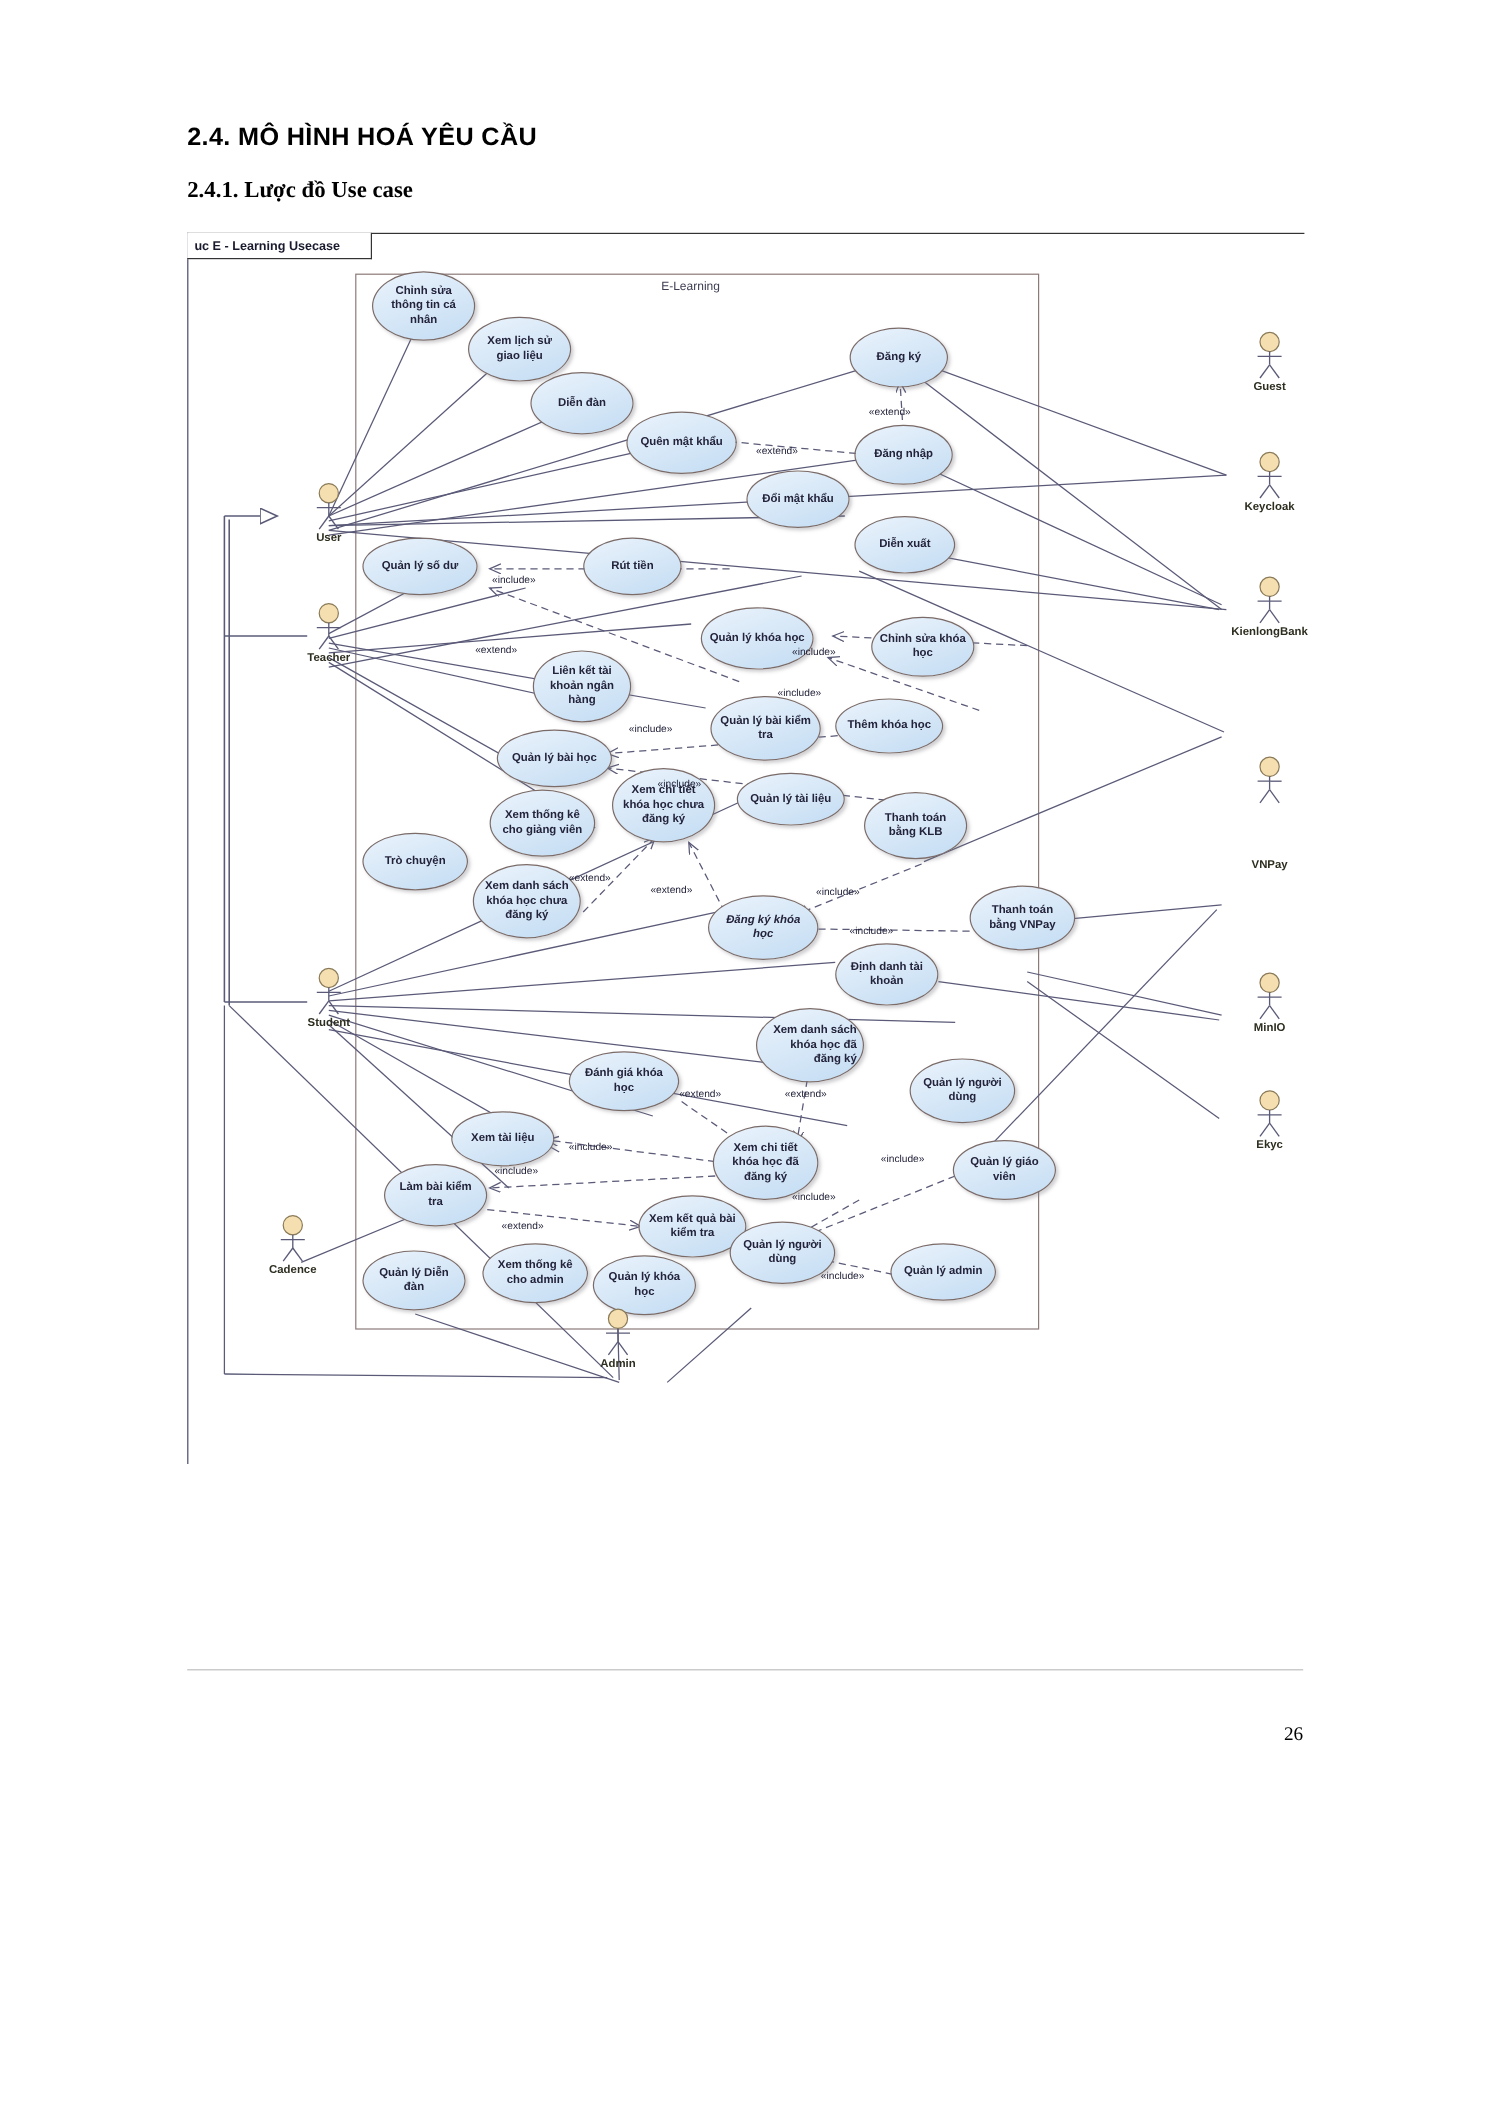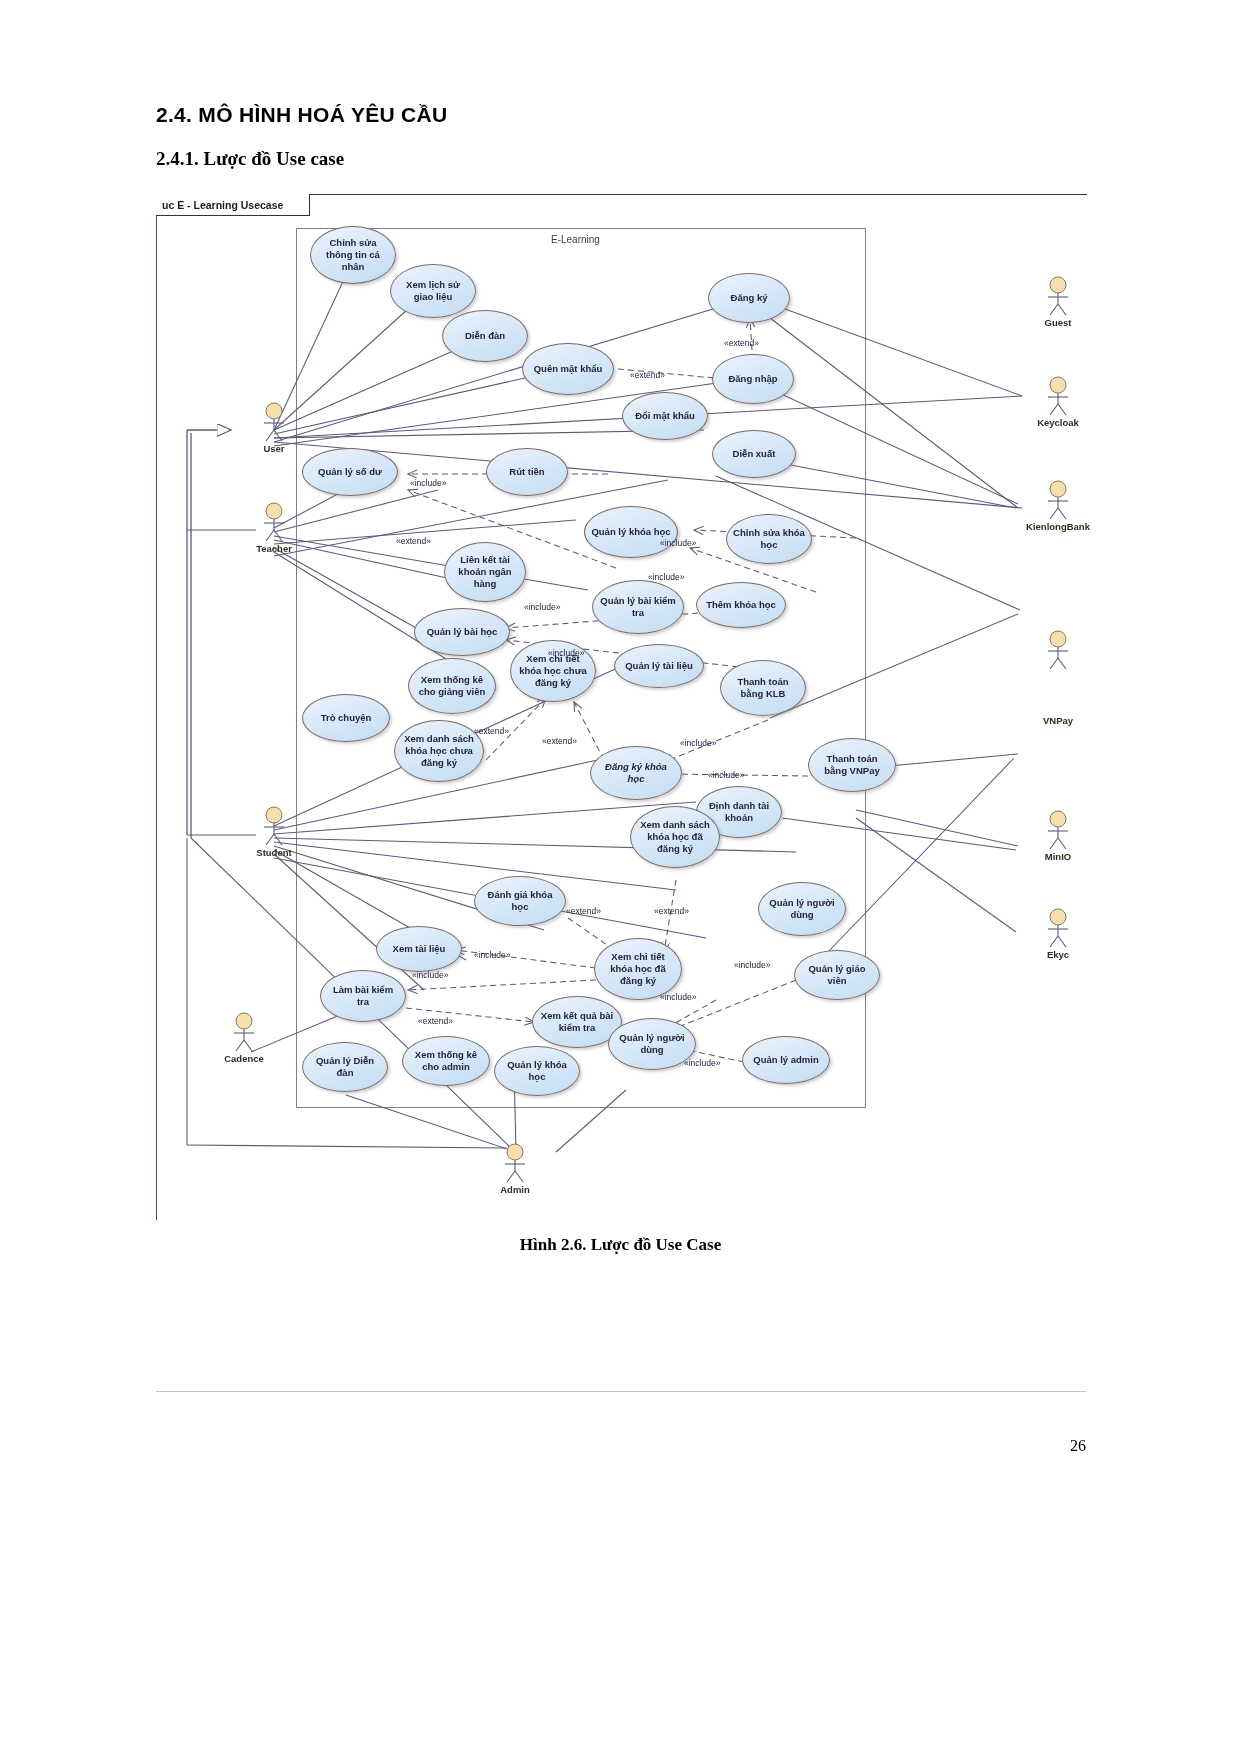--- a/index.html
+++ b/index.html
@@ -295,21 +295,21 @@
     <div class="uc" style="left:146px; top:504px; width:88px; height:48px;">Trò chuyện</div>
 
     <div class="uc" style="left:238px; top:530px; width:90px; height:62px;">Xem danh sách khóa học chưa đăng ký</div>
 
     <div class="uc" style="left:434px; top:556px; width:92px; height:54px;font-style:italic;">Đăng ký khóa học</div>
 
     <div class="uc" style="left:652px; top:548px; width:88px; height:54px;">Thanh toán bằng VNPay</div>
 
     <div class="uc" style="left:540px; top:596px; width:86px; height:52px;">Định danh tài khoản</div>
 
-    <div class="uc" style="left:474px; top:616px; width:90px; height:62px;">Xem danh sách khóa học đã đăng ký</div>
+    <div class="uc" style="left:474px; top:650px; width:90px; height:62px;text-align:right;">Xem danh sách khóa học đã đăng ký</div>
 
     <div class="uc" style="left:318px; top:686px; width:92px; height:50px;">Đánh giá khóa học</div>
 
     <div class="uc" style="left:602px; top:692px; width:88px; height:54px;">Quản lý người dùng</div>
 
     <div class="uc" style="left:220px; top:736px; width:86px; height:46px;">Xem tài liệu</div>
 
     <div class="uc" style="left:438px; top:748px; width:88px; height:62px;">Xem chi tiết khóa học đã đăng ký</div>
 
     <div class="uc" style="left:638px; top:760px; width:86px; height:50px;">Quản lý giáo viên</div>
@@ -452,30 +452,29 @@
       <svg width="34" height="40" viewBox="0 0 34 40">
         <circle cx="17" cy="9" r="8" fill="#f5dfb0" stroke="#8a7a58" stroke-width="1"></circle>
         <line x1="17" y1="17" x2="17" y2="28" stroke="#5a5a78" stroke-width="1.1"></line>
         <line x1="7" y1="21" x2="27" y2="21" stroke="#5a5a78" stroke-width="1.1"></line>
         <line x1="17" y1="28" x2="9" y2="39" stroke="#5a5a78" stroke-width="1.1"></line>
         <line x1="17" y1="28" x2="25" y2="39" stroke="#5a5a78" stroke-width="1.1"></line>
       </svg>
       <span class="actor-label">Cadence</span>
     </div>
 
-    <div class="actor" style="left:337px; top:953px;text-align:center;">
+    <div class="actor" style="left:337px; top:900px;text-align:center;">
       <svg width="34" height="40" viewBox="0 0 34 40">
         <circle cx="17" cy="9" r="8" fill="#f5dfb0" stroke="#8a7a58" stroke-width="1"></circle>
         <line x1="17" y1="17" x2="17" y2="28" stroke="#5a5a78" stroke-width="1.1"></line>
         <line x1="7" y1="21" x2="27" y2="21" stroke="#5a5a78" stroke-width="1.1"></line>
         <line x1="17" y1="28" x2="9" y2="39" stroke="#5a5a78" stroke-width="1.1"></line>
         <line x1="17" y1="28" x2="25" y2="39" stroke="#5a5a78" stroke-width="1.1"></line>
       </svg>
       <span class="actor-label">Admin</span>
     </div>
 
   </div>
 
-  <div class="caption">Hình 2.6. Lược đồ Use Case</div>
   <div class="footer-rule"></div>
   <div class="page-number">26</div>
 
 </div>
 
 </body></html>

